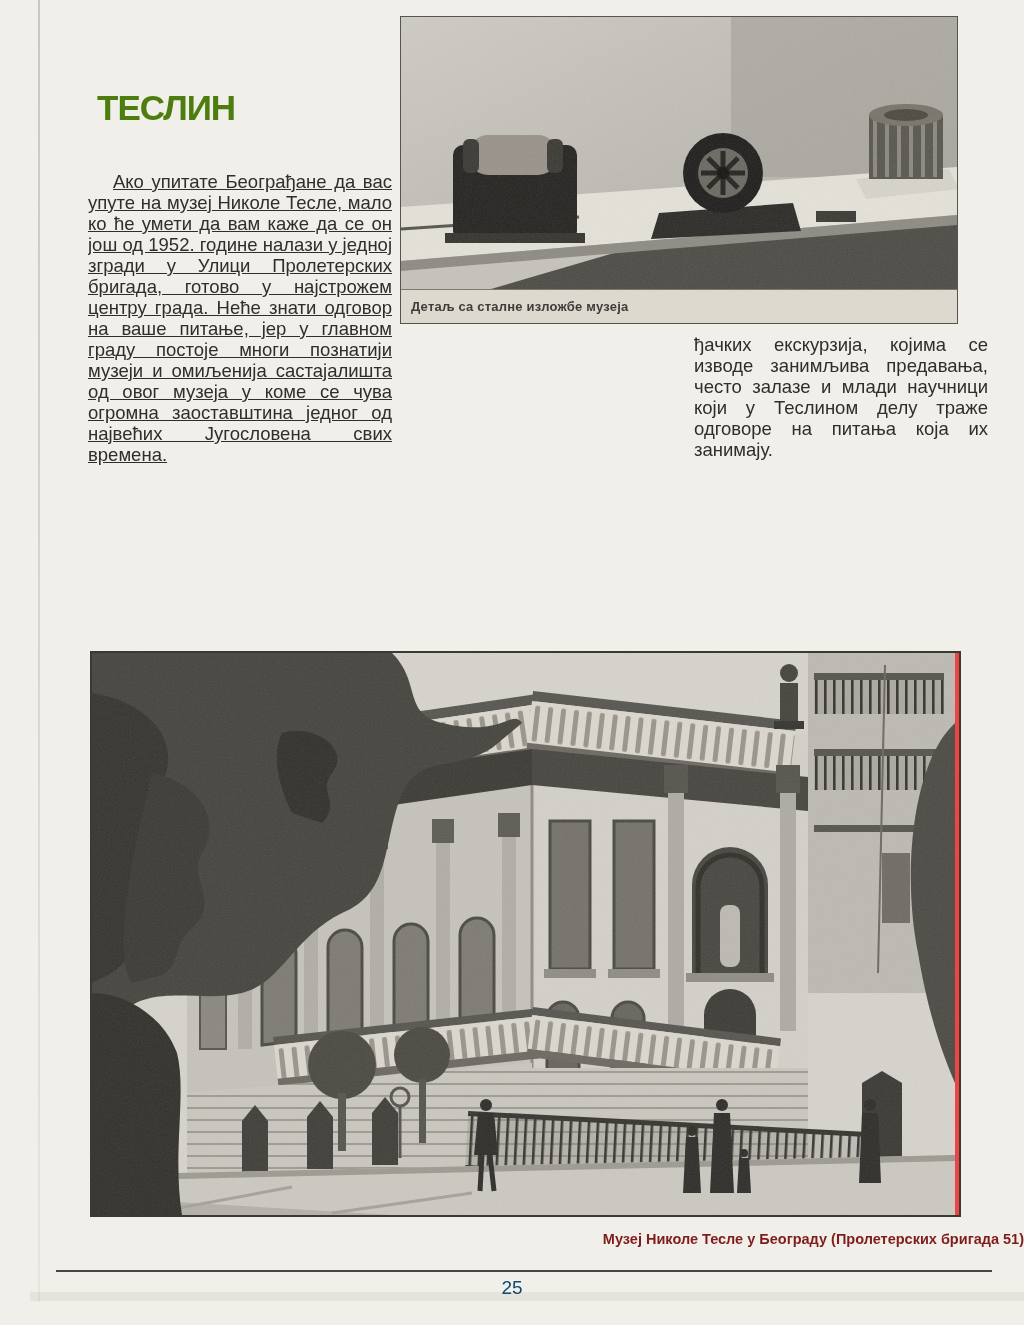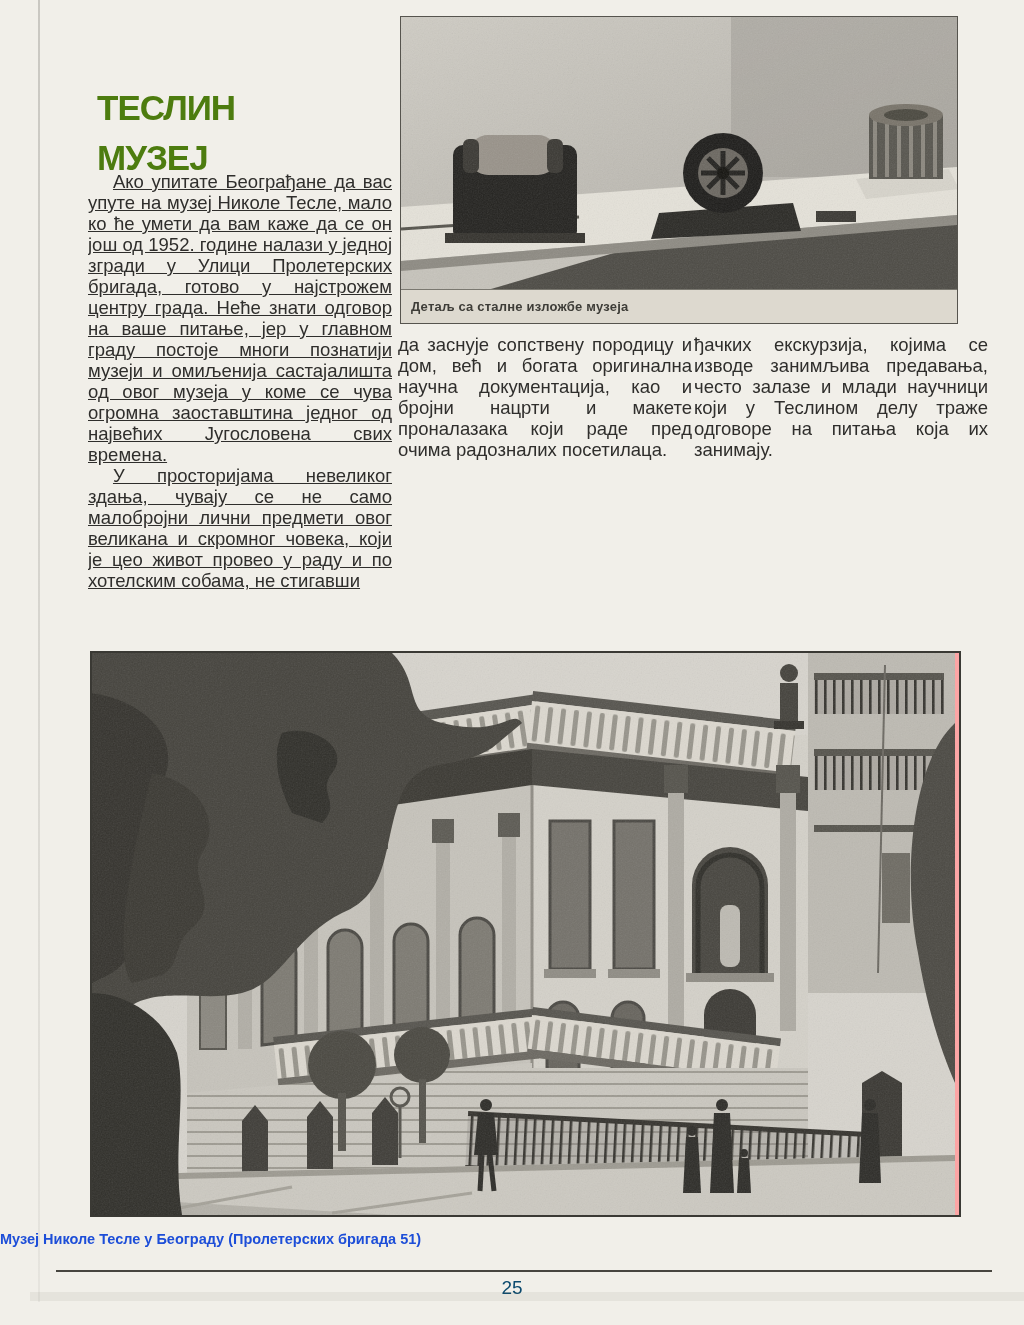--- a/index.html
+++ b/index.html
@@ -16,48 +16,46 @@
   .headline{position:absolute;left:97px;top:60px;width:300px;
     font-size:35px;line-height:50px;font-weight:bold;letter-spacing:-1px;
     color:#4d7c0f;}
   .col{position:absolute;text-align:justify;font-size:18.5px;line-height:21px;
     overflow:hidden;color:#2f2e2c;}
   .col p{margin:0;}
   .col p.indent{text-indent:1.35em;}
   #col1{left:88px;top:171px;width:304px;height:482px;text-decoration:underline;}
   #col2{left:398px;top:334px;width:294px;height:322px;}
   #col3{left:694px;top:334px;width:294px;height:322px;}
-  .photo-block{position:absolute;background:#fca5a5;border:1px solid #56544e;}
+  .photo-block{position:absolute;background:#ef4444;border:1px solid #56544e;}
   #exhibit-photo{left:400px;top:16px;width:556px;}
   #exhibit-photo svg{display:block;}
   .photo-caption-band{height:33px;line-height:33px;background:#ddd9cf;
     border-top:1px solid #7a7870;padding-left:10px;
     font-size:13px;font-weight:bold;color:#3e3d38;letter-spacing:.2px;}
   #building-photo{left:90px;top:651px;width:867px;border:2px solid #3a3934;}
   #building-photo svg{display:block;}
   .building-caption{position:absolute;left:0;top:1231px;width:1024px;
-    text-align:left;font-size:14.5px;font-weight:bold;color:#1d4ed8;}
+    text-align:right;font-size:14.5px;font-weight:bold;color:#7f1d1d;}
   .footer-rule{position:absolute;left:56px;top:1270px;width:936px;height:2px;
     background:#47453f;}
   .page-number{position:absolute;left:0;top:1277px;width:1024px;
     text-align:center;font-size:19px;color:#0c4a6e;}
 </style>
 </head>
 <body>
 
 <div class="fold-line"></div>
 
 <h1 class="headline">
   <span>ТЕСЛИН</span><br>
-  <span>МУЗЕЈ</span>
 </h1>
 
 <div id="col1" class="col">
   <p class="indent">Ако упитате Београђане да вас упуте на музеј Николе Тесле, мало ко ће умети да вам каже да се он још од 1952. године налази у једној згради у Улици Пролетерских бригада, готово у најстрожем центру града. Неће знати одговор на ваше питање, јер у главном граду постоје многи познатији музеји и омиљенија састајалишта од овог музеја у коме се чува огромна заоставштина једног од највећих Југословена свих времена.</p>
-  <p class="indent">У просторијама невеликог здања, чувају се не само малобројни лични предмети овог великана и скромног човека, који је цео живот провео у раду и по хотелским собама, не стигавши</p>
 </div>
 
 <div id="exhibit-photo" class="photo-block">
   <svg width="556" height="272" viewBox="0 0 556 272">
     <defs>
       <linearGradient id="wallg" x1="0" y1="0" x2="1" y2="1">
         <stop offset="0" stop-color="#cfccc4"></stop>
           <stop offset="1" stop-color="#aeaba4"></stop>
       </linearGradient>
       <filter id="grain" x="0" y="0" width="100%" height="100%">
@@ -93,21 +91,20 @@
       <path d="M474 100 V160 M486 100 V160 M498 100 V160 M510 100 V160 M522 100 V160 M534 100 V160" stroke="#8b877e" stroke-width="4"></path>
       <ellipse cx="505" cy="98" rx="37" ry="11" fill="#787369"></ellipse>
       <ellipse cx="505" cy="98" rx="22" ry="6" fill="#4a483f"></ellipse>
     </g>
     <rect width="556" height="272" filter="url(#grain)" opacity=".15"></rect>
   </svg>
   <div class="photo-caption-band">Детаљ са сталне изложбе музеја</div>
 </div>
 
 <div id="col2" class="col">
-  <p>да заснује сопствену породицу и дом, већ и богата оригинална научна документација, као и бројни нацрти и макете проналазака који раде пред очима радозналих посетилаца.</p>
 </div>
 
 <div id="col3" class="col">
   <p>ђачких екскурзија, којима се изводе занимљива предавања, често залазе и млади научници који у Теслином делу траже одговоре на питања која их занимају.</p>
 </div>
 
 <div id="building-photo" class="photo-block">
   <svg width="863" height="562" viewBox="0 0 863 562">
     <defs>
       <pattern id="balu" width="13" height="44" patternUnits="userSpaceOnUse">

